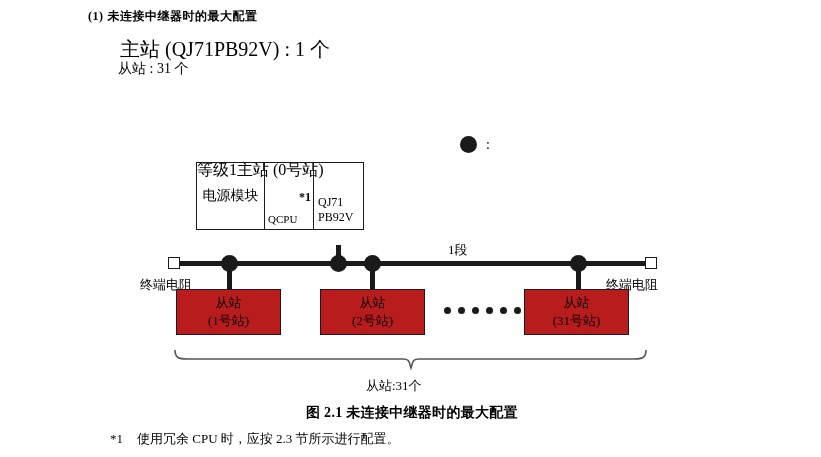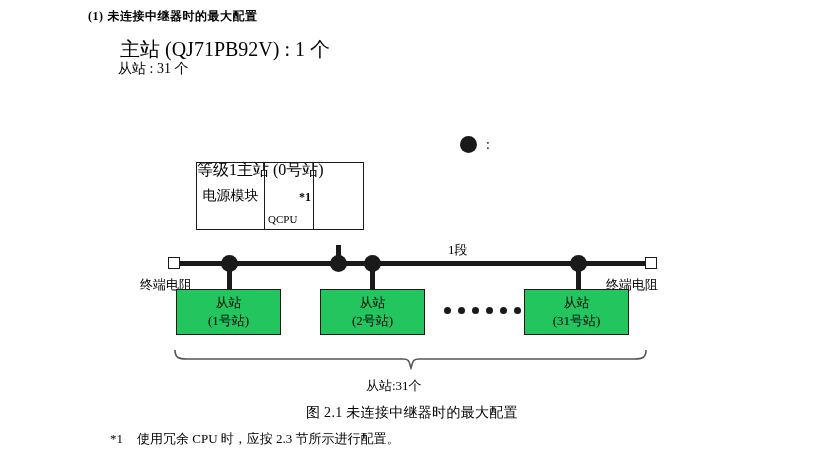--- a/index.html
+++ b/index.html
@@ -172,21 +172,21 @@
     height: 46px;
     border: 1.4px solid #1a1a1a;
     box-sizing: border-box;
     top: 289px;
     display: flex;
     flex-direction: column;
     align-items: center;
     justify-content: center;
     font-size: 13px;
     line-height: 1.35;
-    background: #22c55e;
+    background: #b91c1c;
   }
   #slave-box-1  { left: 176px; width: 105px; }
   #slave-box-2  { left: 320px; width: 105px; }
   #slave-box-31 { left: 524px; width: 105px; }
 
   
   #slave-ellipsis {
     left: 444px; top: 307px;
     display: flex;
     gap: 7px;
@@ -206,21 +206,21 @@
   #brace-caption {
     left: 366px; top: 377px;
     font-size: 13px;
     white-space: nowrap;
   }
 
   
   #figure-caption {
     left: 306px; top: 404px;
     font-size: 14px;
-    font-weight: normal;
+    font-weight: bold;
     white-space: nowrap;
     letter-spacing: 0.3px;
   }
   #footnote {
     left: 110px; top: 430px;
     font-size: 13px;
     white-space: nowrap;
   }
   #footnote-marker { margin-right: 14px; }
 </style>
@@ -242,20 +242,26 @@
 <div class="abs" id="master-title">等级1主站 (0号站)</div>
 
 <div class="abs" id="master-rack">
   <div class="rack-cell" id="rack-cell-power">
     <span>电源模块</span>
   </div>
   <div class="rack-cell" id="rack-cell-cpu">
     <span id="rack-cell-cpu-label">QCPU</span>
     <span id="rack-footnote-marker">*1</span>
   </div>
+  <div class="rack-cell" id="rack-cell-pb">
+    <span>
+      <span>QJ71</span><br>
+      <span>PB92V</span>
+    </span>
+  </div>
 </div>
 
 <div class="abs drop-wire" id="drop-master-up"></div>
 <div class="abs" id="bus-line"></div>
 <div class="abs" id="segment-label">1段</div>
 
 <div class="abs terminator" id="terminator-left"></div>
 <div class="abs terminator" id="terminator-right"></div>
 <div class="abs" id="terminator-left-label">终端电阻</div>
 <div class="abs" id="terminator-right-label">终端电阻</div>

